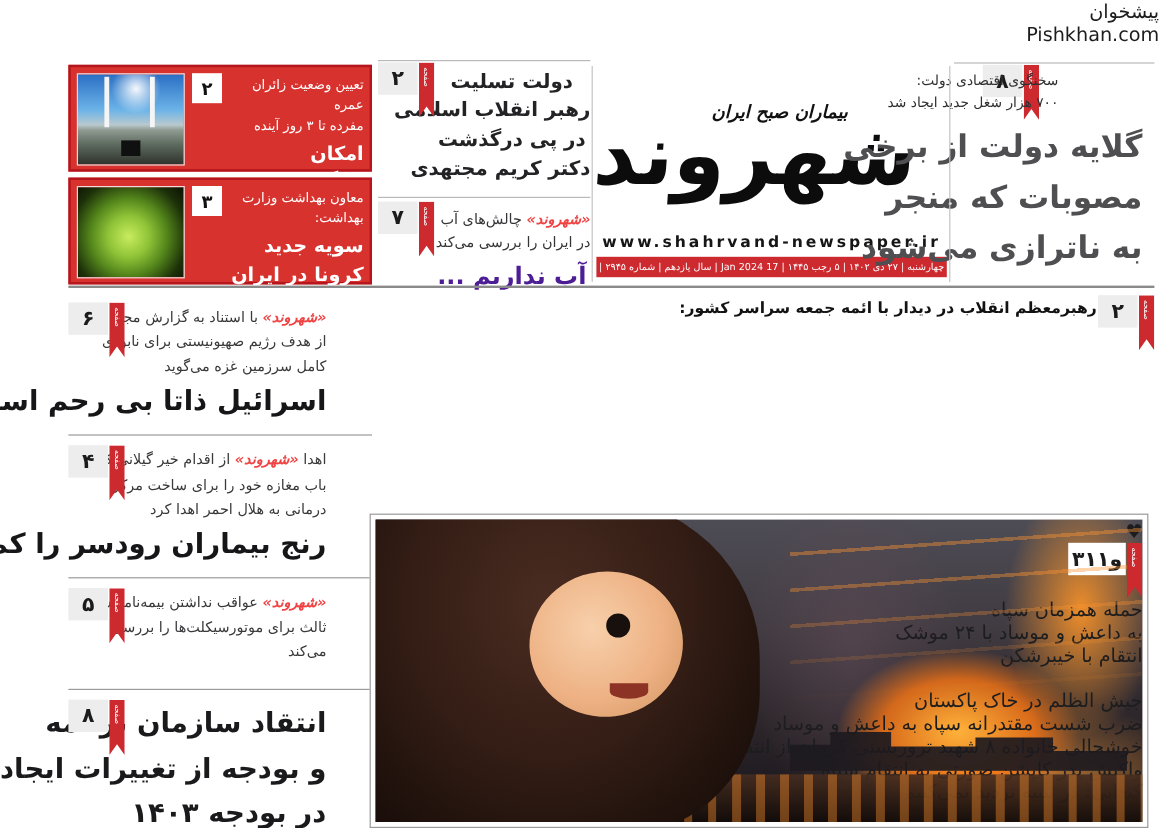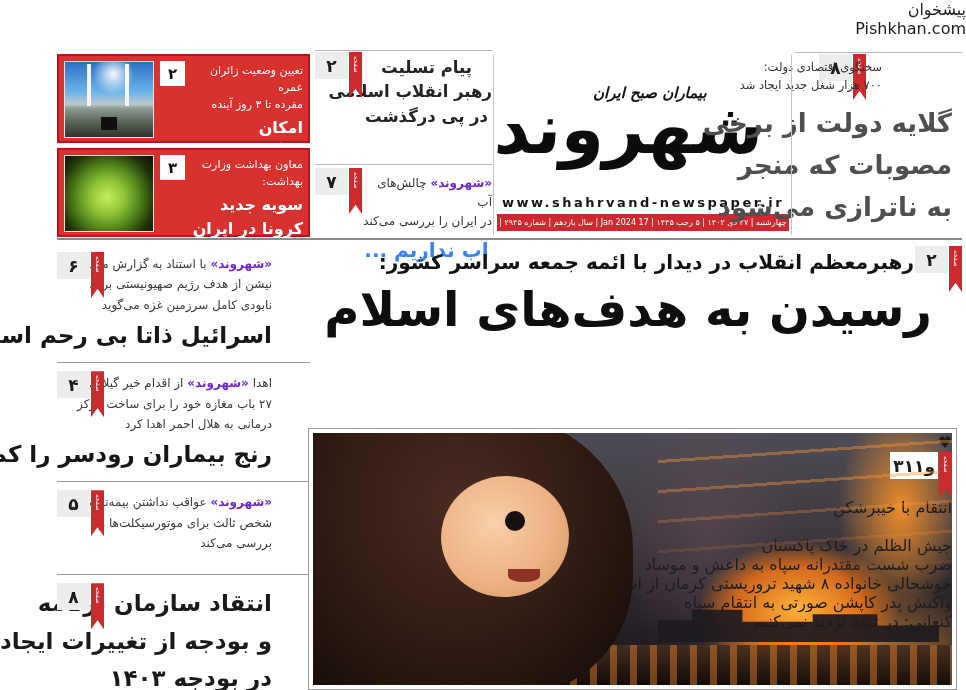--- a/index.html
+++ b/index.html
@@ -52,26 +52,26 @@
              color:#2f2f31;white-space:nowrap;}
   .tr-title{position:absolute;top:52px;right:10px;text-align:right;font-size:26px;font-weight:bold;
             color:#4f4f52;line-height:1.62;white-space:nowrap;}
   
   .midcol{left:315px;top:50px;width:177px;height:186px;}
   .mid-item{position:relative;}
   .mid-badge{position:absolute;top:2px;left:0px;}
   .mid-item .t-lines{padding-left:46px;text-align:center;font-size:16.5px;font-weight:bold;
                      line-height:1.48;color:#232325;padding-top:6px;}
   .mid2-kicker{padding-left:46px;text-align:right;font-size:12px;color:#353537;line-height:1.6;padding-top:8px;}
-  .mid2-title{padding-left:46px;text-align:center;font-size:20px;font-weight:bold;color:#3b82f6;padding-top:6px;}
-  .brand{color:#6d28d9;font-weight:bold;}
+  .mid2-title{padding-left:46px;text-align:center;font-size:20px;font-weight:bold;color:#4c1d95;padding-top:6px;}
+  .brand{color:#ef4444;font-weight:bold;font-style:italic;}
   
   .lead{left:330px;top:244px;width:632px;height:184px;}
   .lead-badge{position:absolute;top:2px;right:0;}
-  .lead-kicker{position:absolute;top:6px;right:48px;font-size:20px;font-weight:bold;color:#121212;}
+  .lead-kicker{position:absolute;top:6px;right:48px;font-size:13px;font-weight:bold;color:#121212;}
   .lead-title{position:absolute;top:28px;right:30px;left:0;text-align:right;font-size:48px;font-weight:bold;
               color:#0e0e0e;line-height:1.55;letter-spacing:-1px;}
   
   .leftcol{left:57px;top:246px;width:253px;}
   .lt{position:relative;padding:8px 38px 12px 0;min-height:80px;}
   .lt .badge-pos{position:absolute;top:6px;left:0;}
   .lt-kicker{text-align:right;font-size:12px;line-height:1.7;color:#39393b;}
   .lt-title{text-align:center;font-size:23px;font-weight:bold;color:#161618;margin-top:7px;white-space:nowrap;}
   .lt8-title{text-align:right;font-size:23px;font-weight:bold;color:#1a1a1c;line-height:1.62;}
   .lt-div{height:1px;background:#9b9b9b;margin:2px 0;}
@@ -162,23 +162,24 @@
   <div class="abs midcol">
     <div class="hline" style="left:0;top:0;width:177px;"></div>
     <div class="mid-item" style="height:112px;">
       <div class="page-badge mid-badge">
         <div class="pb-num">۲</div>
         <div class="pb-ribbon">
             <span>صفحه</span>
           </div>
       </div>
       <div class="t-lines">
-        <span class="nowrap">پیام تسلیت</span><br>
+        <span class="nowrap">دولت تسلیت</span><br>
         <span class="nowrap">رهبر انقلاب اسلامی</span><br>
         <span class="nowrap">در پی درگذشت</span><br>
+        <span class="nowrap">دکتر کریم مجتهدی</span>
       </div>
     </div>
     <div class="hline" style="left:0;top:114px;width:177px;"></div>
     <div class="mid-item" style="margin-top:4px;">
       <div class="page-badge mid-badge">
         <div class="pb-num">۷</div>
         <div class="pb-ribbon">
             <span>صفحه</span>
           </div>
       </div>
@@ -224,21 +225,21 @@
 
   <div class="abs lead">
     <div class="page-badge lead-badge">
       <div class="pb-num">۲</div>
       <div class="pb-ribbon">
           <span>صفحه</span>
         </div>
     </div>
     <div class="lead-kicker nowrap">رهبرمعظم انقلاب در دیدار با ائمه جمعه سراسر کشور:</div>
     <div class="lead-title">
-      <span class="nowrap">رسیدن به هدف‌های اسلام</span><br>
+      <br>
     </div>
   </div>
 
   <div class="abs watermark">
     <div class="wm-fa">پیشخوان</div>
     <div class="wm-en">Pishkhan.com</div>
   </div>
 
   <div class="abs leftcol">
 
@@ -319,20 +320,24 @@
       <div class="earring">♥</div>
 
       <div class="page-badge ph-badge">
         <div class="pb-num white">۳و۱۱</div>
         <div class="pb-ribbon">
             <span>صفحه</span>
           </div>
       </div>
 
       <div class="ph-overlay">
+        <div class="ph-kicker">
+          <span>حمله همزمان سپاه</span><br>
+          <span>به داعش و موساد با ۲۴ موشک</span>
+        </div>
         <div class="ph-title">انتقام با خیبرشکن</div>
         <div class="ph-sub">
           <br>
           <span>جیش الظلم در خاک پاکستان</span>
         </div>
         <div class="ph-bullets">
           <div><span class="hl">ضرب شست</span> <span>مقتدرانه سپاه به داعش و موساد</span></div>
           <div>خوشحالی خانواده ۸ شهید تروریستی کرمان از انتقام</div>
           <div>واکنش پدر کاپشن صورتی به انتقام سپاه</div>
           <div>کنعانی: در تنبیه تردید نمی‌کنیم</div>

